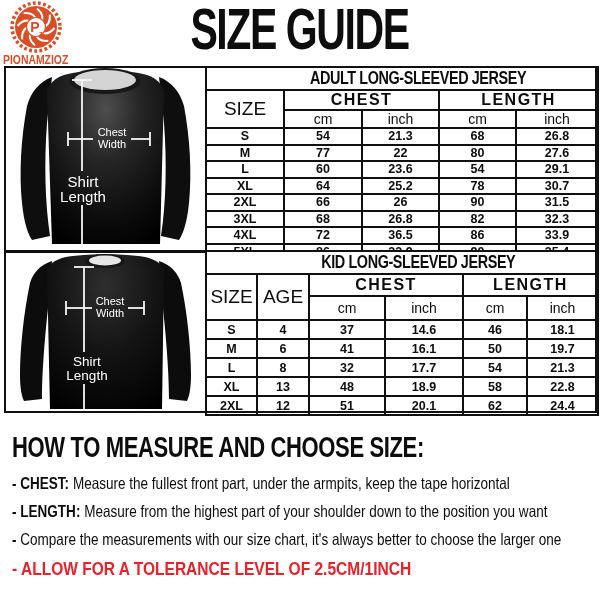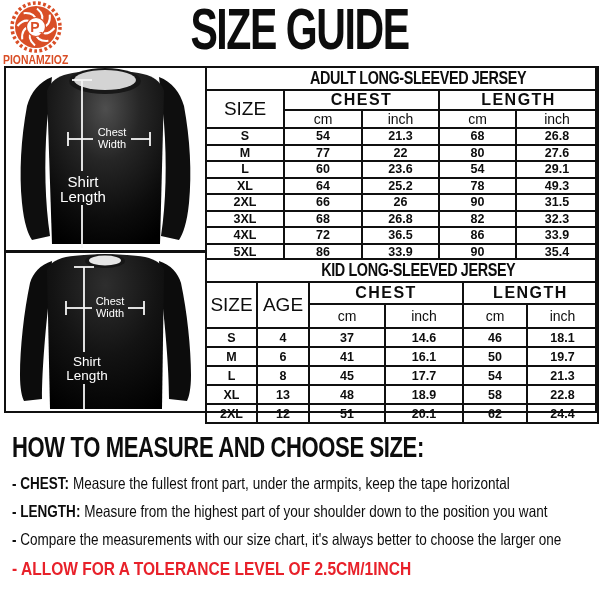--- a/index.html
+++ b/index.html
@@ -26,21 +26,21 @@
   .ann { stroke:#f5f5f5; stroke-width:1.8; }
   .lbl { fill:#fff; text-anchor:middle; }
   .lbl-s { font-size:11px; }
   .lbl-b { font-size:15px; }
   .lbl-bk { font-size:13.5px; }
 
   
   table.size-table { position:absolute; left:205px; width:392px; border-collapse:collapse;
       table-layout:fixed; background:#fff; z-index:2; }
   table.adult { top:66px; }
-  table.kid { top:258px; }
+  table.kid { top:250px; }
   .size-table th, .size-table td { border:2px solid #101010; text-align:center; vertical-align:middle; padding:0; color:#0d0d0d; }
   .title-row th { height:22px;padding-left:32px; }
   .title-row .cond { display:inline-block; font-size:18px; font-weight:bold; letter-spacing:-0.5px;
       transform:scaleX(0.8); transform-origin:center; white-space:nowrap; }
   .adult .group-row th { height:15px; }
   .adult .unit-row th { height:17px; }
   .kid .group-row th { height:22px; }
   .kid .unit-row th { height:24px; }
   .group-label { font-size:16px; font-weight:bold; letter-spacing:1.5px; }
   .size-head { font-size:19px; font-weight:normal; }
@@ -199,21 +199,21 @@
           <td>60</td>
           <td>23.6</td>
           <td>54</td>
           <td>29.1</td>
         </tr>
         <tr>
           <td>XL</td>
           <td>64</td>
           <td>25.2</td>
           <td>78</td>
-          <td>49.3</td>
+          <td>30.7</td>
         </tr>
         <tr>
           <td>2XL</td>
           <td>66</td>
           <td>26</td>
           <td>90</td>
           <td>31.5</td>
         </tr>
         <tr>
           <td>3XL</td>
@@ -280,21 +280,21 @@
           <td>M</td>
           <td>6</td>
           <td>41</td>
           <td>16.1</td>
           <td>50</td>
           <td>19.7</td>
         </tr>
         <tr>
           <td>L</td>
           <td>8</td>
-          <td>45</td>
+          <td>32</td>
           <td>17.7</td>
           <td>54</td>
           <td>21.3</td>
         </tr>
         <tr>
           <td>XL</td>
           <td>13</td>
           <td>48</td>
           <td>18.9</td>
           <td>58</td>

